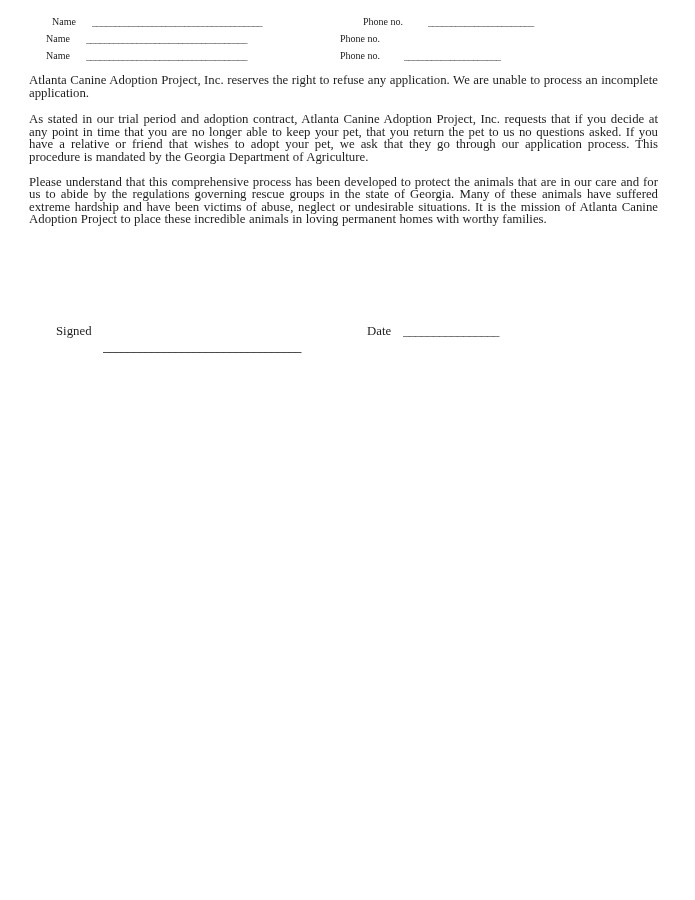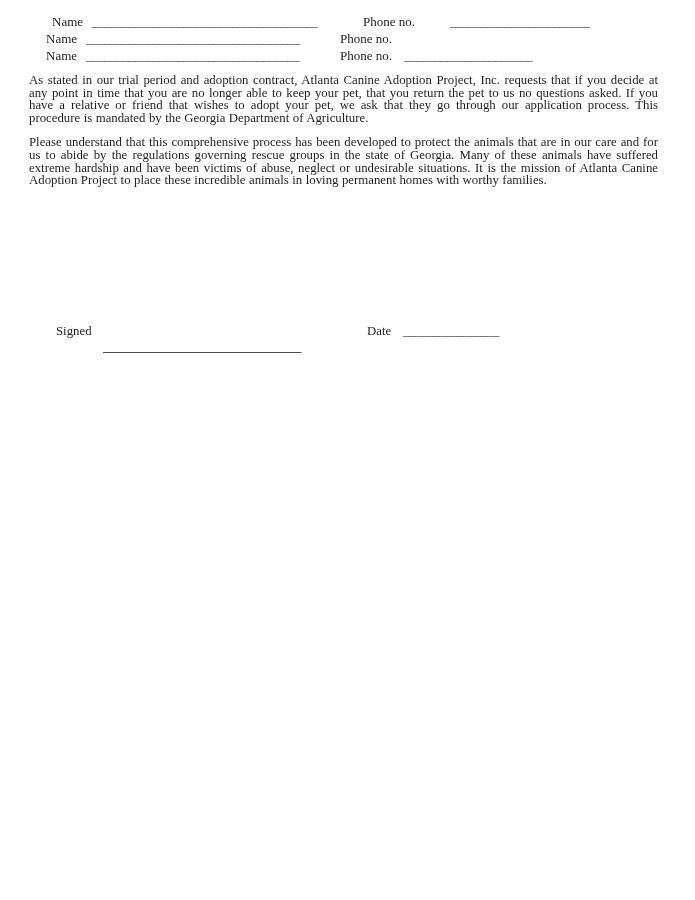--- a/index.html
+++ b/index.html
@@ -31,21 +31,21 @@
   .contact-block {
     position: absolute;
     left: 0;
     top: 13px;
     width: 695px;
   }
   .contact-row {
     position: relative;
     height: 17px;
     white-space: nowrap;
-    font-size: 13.0px;
+    font-size: 10px;
     line-height: 17px;
     color: #222222;
   }
   .contact-row .lbl-name {
     position: absolute;
     top: 0;
   }
   .contact-row .rule-name {
     position: absolute;
     top: 0;
@@ -62,21 +62,21 @@
     top: 0;
     overflow: hidden;
     letter-spacing: -0.4px;
     color: #3a3a3a;
   }
 
   
   .row-1 .lbl-name   { left: 52px; }
   .row-1 .rule-name  { left: 92px;  width: 254px; }
   .row-1 .lbl-phone  { left: 363px; }
-  .row-1 .rule-phone { left: 428px; width: 162px; text-align: right; }
+  .row-1 .rule-phone { left: 428px; width: 162px; }
   
   .row-2 .lbl-name   { left: 46px; }
   .row-2 .rule-name  { left: 86px;  width: 250px; }
   .row-2 .lbl-phone  { left: 340px; }
   .row-2 .rule-phone { left: 404px; width: 148px; }
   
   .row-3 .lbl-name   { left: 46px; }
   .row-3 .rule-name  { left: 86px;  width: 248px; }
   .row-3 .lbl-phone  { left: 340px; }
   .row-3 .rule-phone { left: 404px; width: 145px; font-style: italic; }
@@ -154,20 +154,21 @@
     <div class="contact-row row-3">
       <span class="lbl-name">Name</span>
       <span class="rule-name">___________________________________</span>
       <span class="lbl-phone">Phone no.</span>
       <span class="rule-phone">_____________________</span>
     </div>
 
   </div>
 
   <div class="body-text">
+    <p class="para p1">Atlanta Canine Adoption Project, Inc. reserves the right to refuse any application.   We are unable to process an incomplete application.</p>
     <p class="para p2">As stated in our trial period and adoption contract, Atlanta Canine Adoption Project, Inc. requests that if you decide at any point in time that you are no longer able to keep your pet, that you return the pet to us no questions asked.  If you have a relative or friend that wishes to adopt your pet, we ask that they go through our application process.  This procedure is mandated by the Georgia Department of Agriculture.</p>
     <p class="para p3">Please understand that this comprehensive process has been developed to protect the animals that are in our care and for us to abide by the regulations governing rescue groups in the state of Georgia.  Many of these animals have suffered extreme hardship and have been victims of abuse, neglect or undesirable situations.   It is the mission of Atlanta Canine Adoption Project to place these incredible animals in loving permanent homes with worthy families.</p>
   </div>
 
 
   <div class="signature-row">
     <span class="lbl-signed">Signed</span>
     <span class="rule-signed">_________________________________</span>
     <span class="lbl-date">Date</span>
     <span class="rule-date">________________</span>

